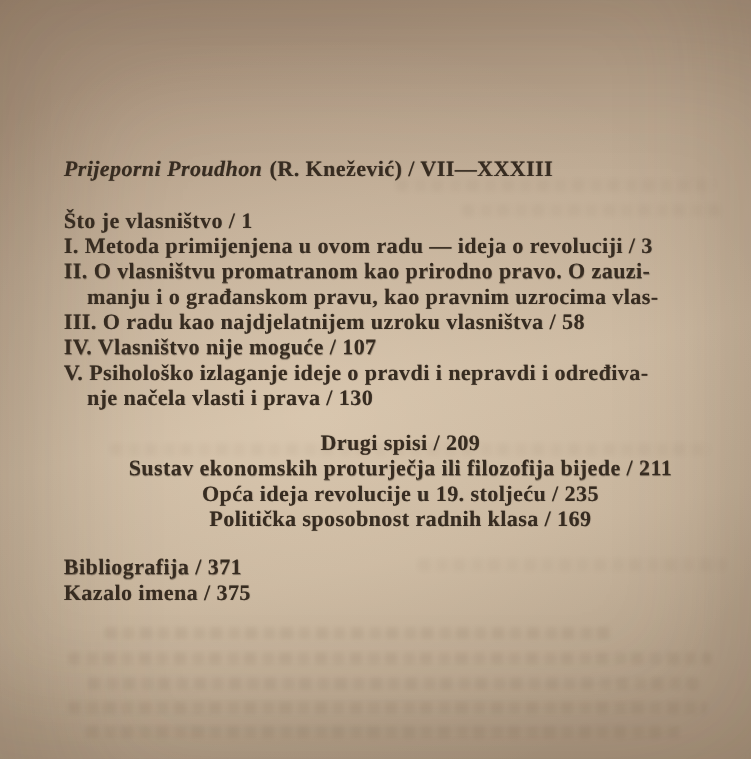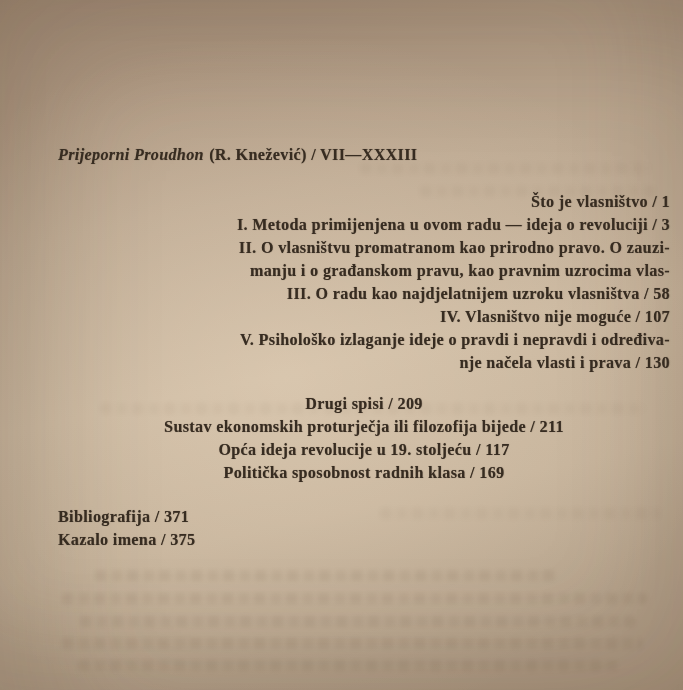--- a/index.html
+++ b/index.html
@@ -30,34 +30,34 @@
     filter: blur(2px);
   }
   .ghost.faint { opacity: 0.09; filter: blur(2.4px); }
   
   #toc {
     position: absolute;
     left: 58px;
     top: 143px;
     width: 612px;
     color: #372c21;
-    font-size: 16px;
+    font-size: 20px;
     font-weight: 700;
     letter-spacing: 0.4px;
     text-shadow: 0.3px 0.4px 0.8px rgba(55,44,33,0.55);
   }
   .line {
     line-height: 23px;
     height: 23px;
     white-space: nowrap;
   }
   .line.indent { padding-left: 21px; }
   #toc-header .title-italic { font-style: italic; }
   #toc-header .rest { margin-left: 0.33em; }
-  .section-1 { margin-top: 24px; text-align: right; }
+  .section-1 { margin-top: 24px; }
   .section-2 { margin-top: 18px; text-align: center; }
   .section-3 { margin-top: 21px; }
 </style>
 </head>
 <body>
 
 <div id="photo">
 
   <div>
     <div class="ghost faint" style="top:163px; left:360px; width:290px;"></div>
@@ -84,21 +84,21 @@
       <div class="line indent">manju i o građanskom pravu, kao pravnim uzrocima vlas-</div>
       <div class="line">III. O radu kao najdjelatnijem uzroku vlasništva / 58</div>
       <div class="line">IV. Vlasništvo nije moguće / 107</div>
       <div class="line">V. Psihološko izlaganje ideje o pravdi i nepravdi i određiva-</div>
       <div class="line indent">nje načela vlasti i prava / 130</div>
     </div>
 
     <div class="section-2">
       <div class="line">Drugi spisi / 209</div>
       <div class="line">Sustav ekonomskih proturječja ili filozofija bijede / 211</div>
-      <div class="line">Opća ideja revolucije u 19. stoljeću / 117</div>
+      <div class="line">Opća ideja revolucije u 19. stoljeću / 235</div>
       <div class="line">Politička sposobnost radnih klasa / 169</div>
     </div>
 
     <div class="section-3">
       <div class="line">Bibliografija / 371</div>
       <div class="line">Kazalo imena / 375</div>
     </div>
 
   </div>
 </div>

